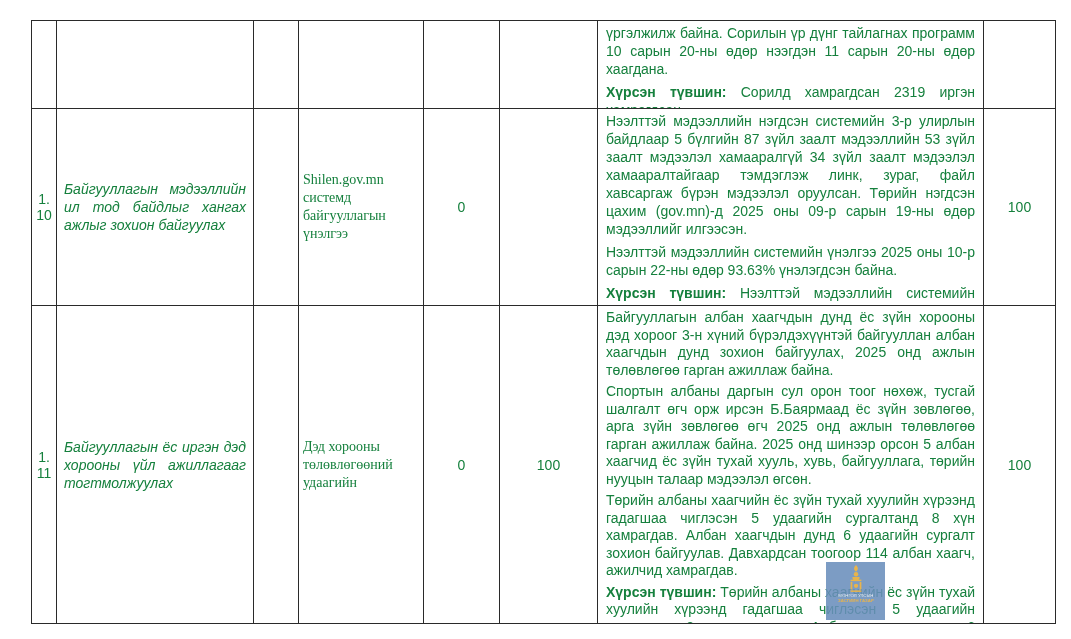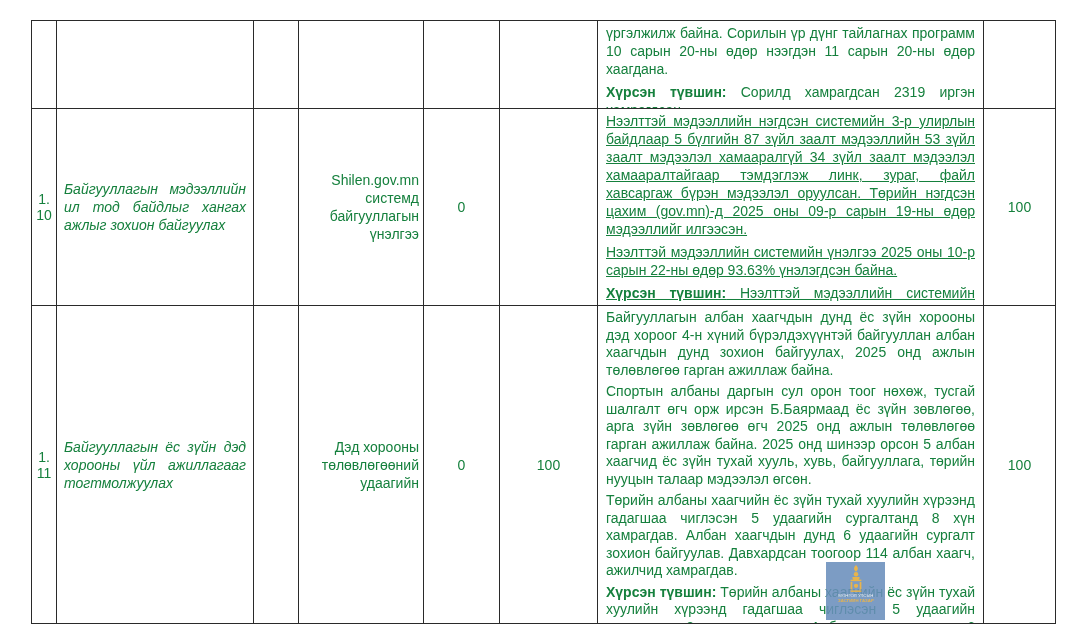--- a/index.html
+++ b/index.html
@@ -18,27 +18,27 @@
     font-size:14px; color:#15803d;
     padding:0; vertical-align:middle;
     overflow:hidden;
   }
   tr.r1 { height:87px; }
   tr.r2 { height:196px; }
   tr.r3 { height:317px; }
   td.num   { text-align:center; white-space:pre-line; line-height:16px; }
   td.desc  { text-align:justify;font-style:italic; }
   td.desc .pad { padding:0 7px; line-height:18px; text-align:justify; }
-  td.ind   { text-align:right; }
+  td.ind   { text-align:left;font-family:Liberation Serif, serif; }
   td.ind .pad { padding:0 4px; line-height:18px; }
   td.val, td.score { text-align:center; }
   td.details { vertical-align:top; }
   .clip { overflow:hidden; padding:3px 8px 0 8px; }
   .r1 .clip { height:84px; }
-  .r2 .clip { height:193px;text-decoration:underline; }
+  .r2 .clip { height:193px; }
   .r3 .clip { height:314px; }
   .clip p { margin:0 0 5px 0; text-align:justify; line-height:18px; }
   .clip.tight p { line-height:17.5px; margin:0 0 4px 0; }
   .clip p b { font-weight:bold; }
 
   .watermark {
     position:absolute; left:826px; top:562px; width:59px; height:58px;
     background:rgba(106,142,188,0.88);
     display:flex; flex-direction:column; align-items:center; justify-content:flex-start;
     z-index:5;
@@ -105,31 +105,31 @@
               <p><b>Хүрсэн түвшин:</b><span> Нээлттэй мэдээллийн системийн үнэлгээ 2025 оны 10-р сарын 22-ны өдөр 93.63% үнэлэгдсэн байна.</span></p>
             </div>
           </td>
       <td class="score">100</td>
     </tr>
 
     <tr class="r3">
       <td class="num">1.
 11</td>
       <td class="desc">
-            <div class="pad">Байгууллагын ёс зүйн дэд хорооны үйл ажиллагааг тогтмолжуулах</div>
+            <div class="pad">Байгууллагын ёс иргэн дэд хорооны үйл ажиллагааг тогтмолжуулах</div>
           </td>
       <td class="gap"></td>
       <td class="ind">
             <div class="pad">Дэд хорооны төлөвлөгөөний удаагийн</div>
           </td>
       <td class="val">0</td>
       <td class="val">100</td>
       <td class="details">
             <div class="clip tight">
-              <p><span>Байгууллагын албан хаагчдын дунд ёс зүйн хорооны дэд хороог 4-н хүний бүрэлдэхүүнтэй байгууллан албан хаагчдын дунд зохион байгуулах, 2025 онд ажлын төлөвлөгөө гарган ажиллаж байна.</span></p>
+              <p><span>Байгууллагын албан хаагчдын дунд ёс зүйн хорооны дэд хороог 3-н хүний бүрэлдэхүүнтэй байгууллан албан хаагчдын дунд зохион байгуулах, 2025 онд ажлын төлөвлөгөө гарган ажиллаж байна.</span></p>
               <p><span>Спортын албаны даргын сул орон тоог нөхөж, тусгай шалгалт өгч орж ирсэн Б.Баярмаад ёс зүйн зөвлөгөө, арга зүйн зөвлөгөө өгч 2025 онд ажлын төлөвлөгөө гарган ажиллаж байна. 2025 онд шинээр орсон 5 албан хаагчид ёс зүйн тухай хууль, хувь, байгууллага, төрийн нууцын талаар мэдээлэл өгсөн.</span></p>
               <p><span>Төрийн албаны хаагчийн ёс зүйн тухай хуулийн хүрээнд гадагшаа чиглэсэн 5 удаагийн сургалтанд 8 хүн хамрагдав. Албан хаагчдын дунд 6 удаагийн сургалт зохион байгуулав. Давхардсан тоогоор 114 албан хаагч, ажилчид хамрагдав.</span></p>
               <p><b>Хүрсэн түвшин:</b><span> Төрийн албаны хаагчийн ёс зүйн тухай хуулийн хүрээнд гадагшаа чиглэсэн 5 удаагийн сургалтанд 8 хүн хамрагдав. Албан хаагчдын дунд 6 удаагийн сургалт</span></p>
             </div>
           </td>
       <td class="score">100</td>
     </tr>
   </tbody>
     </table>
 

